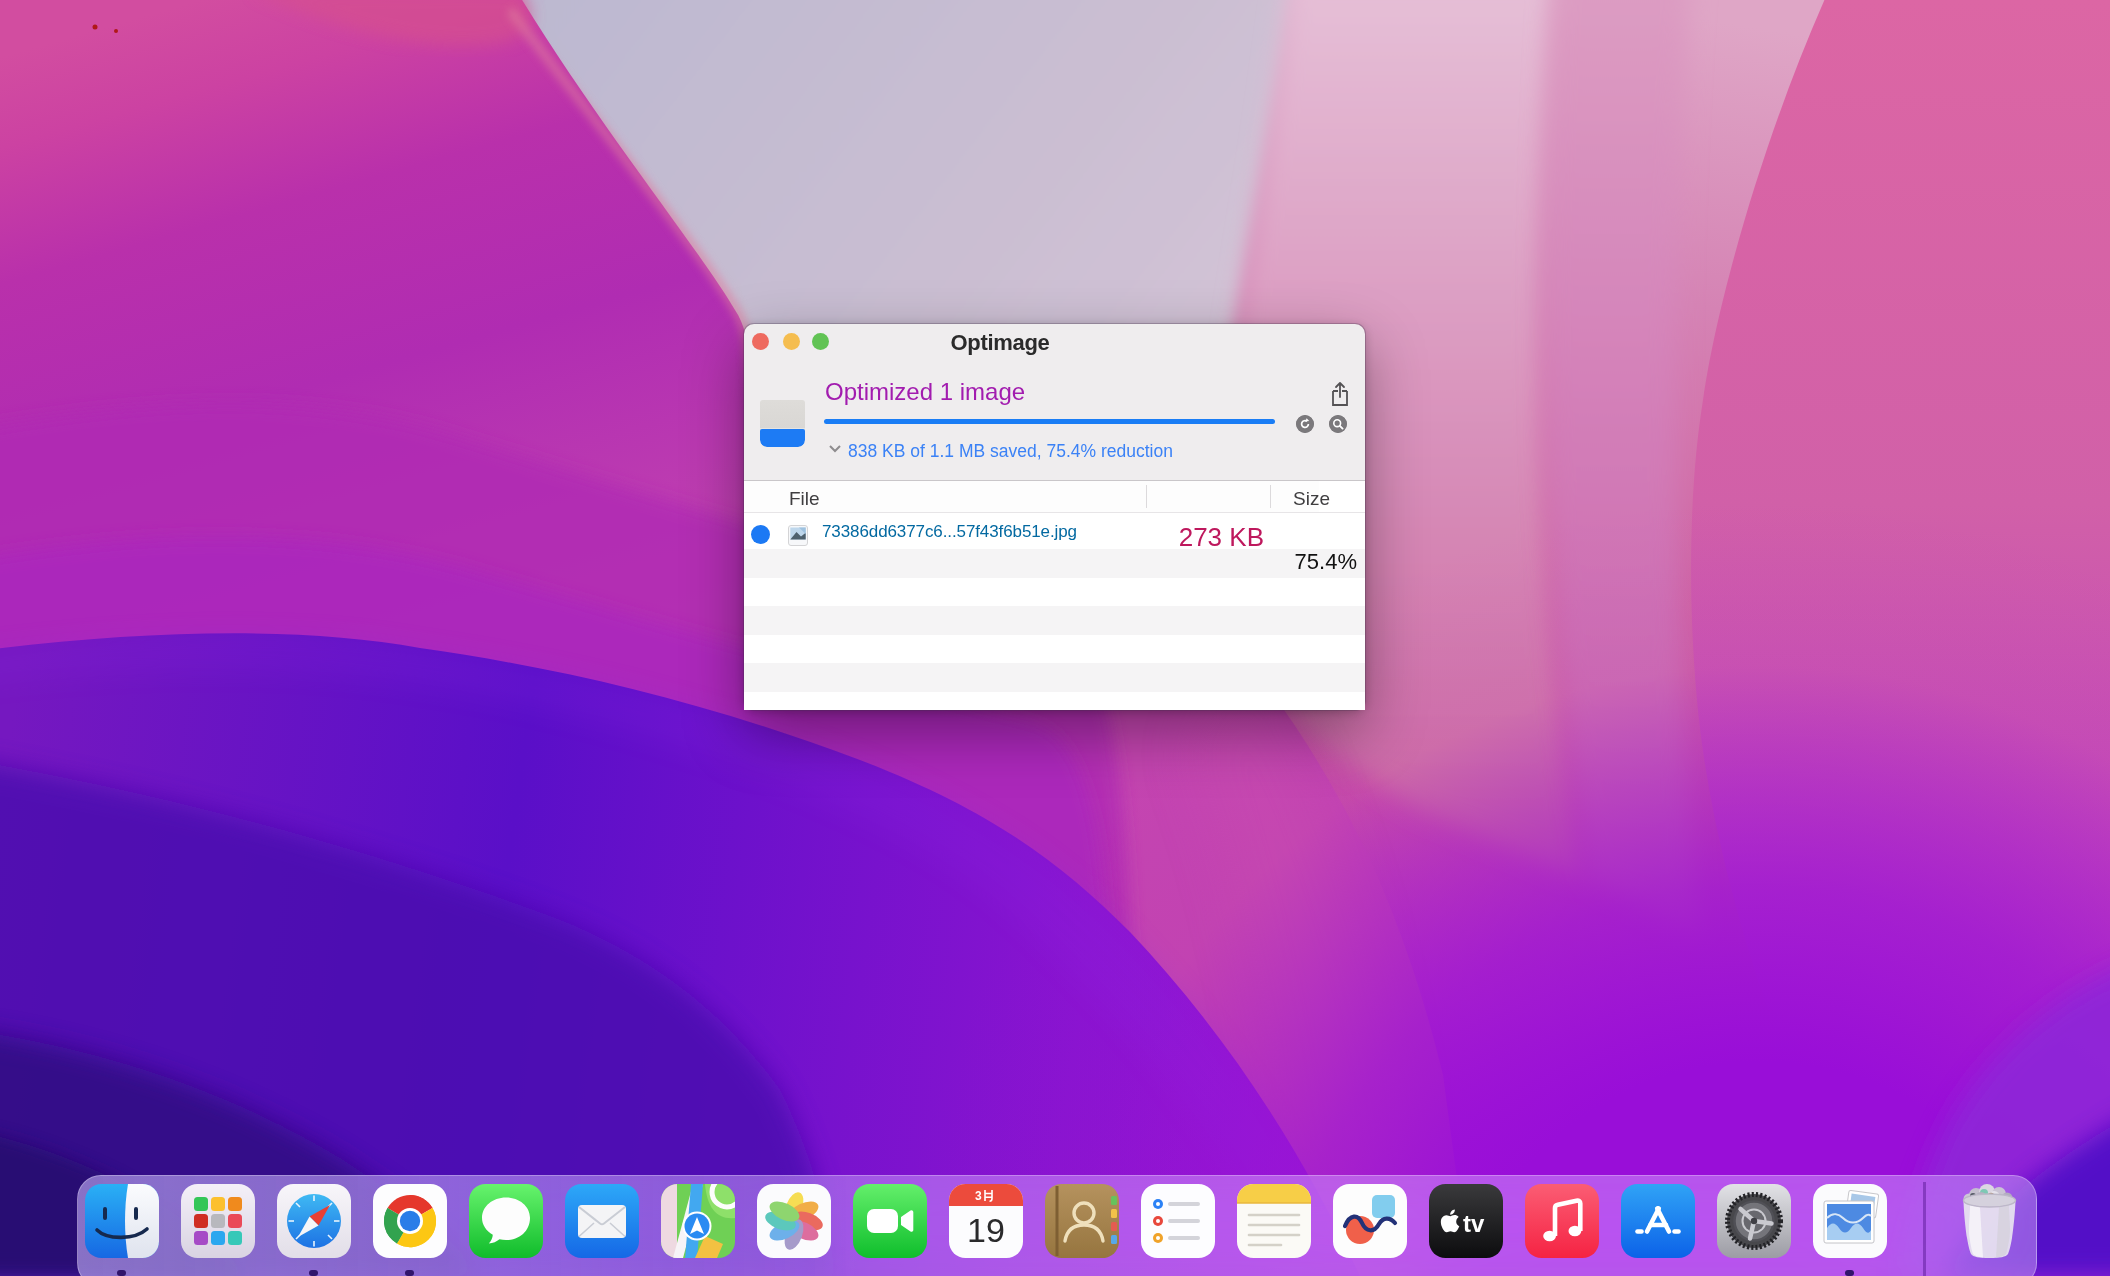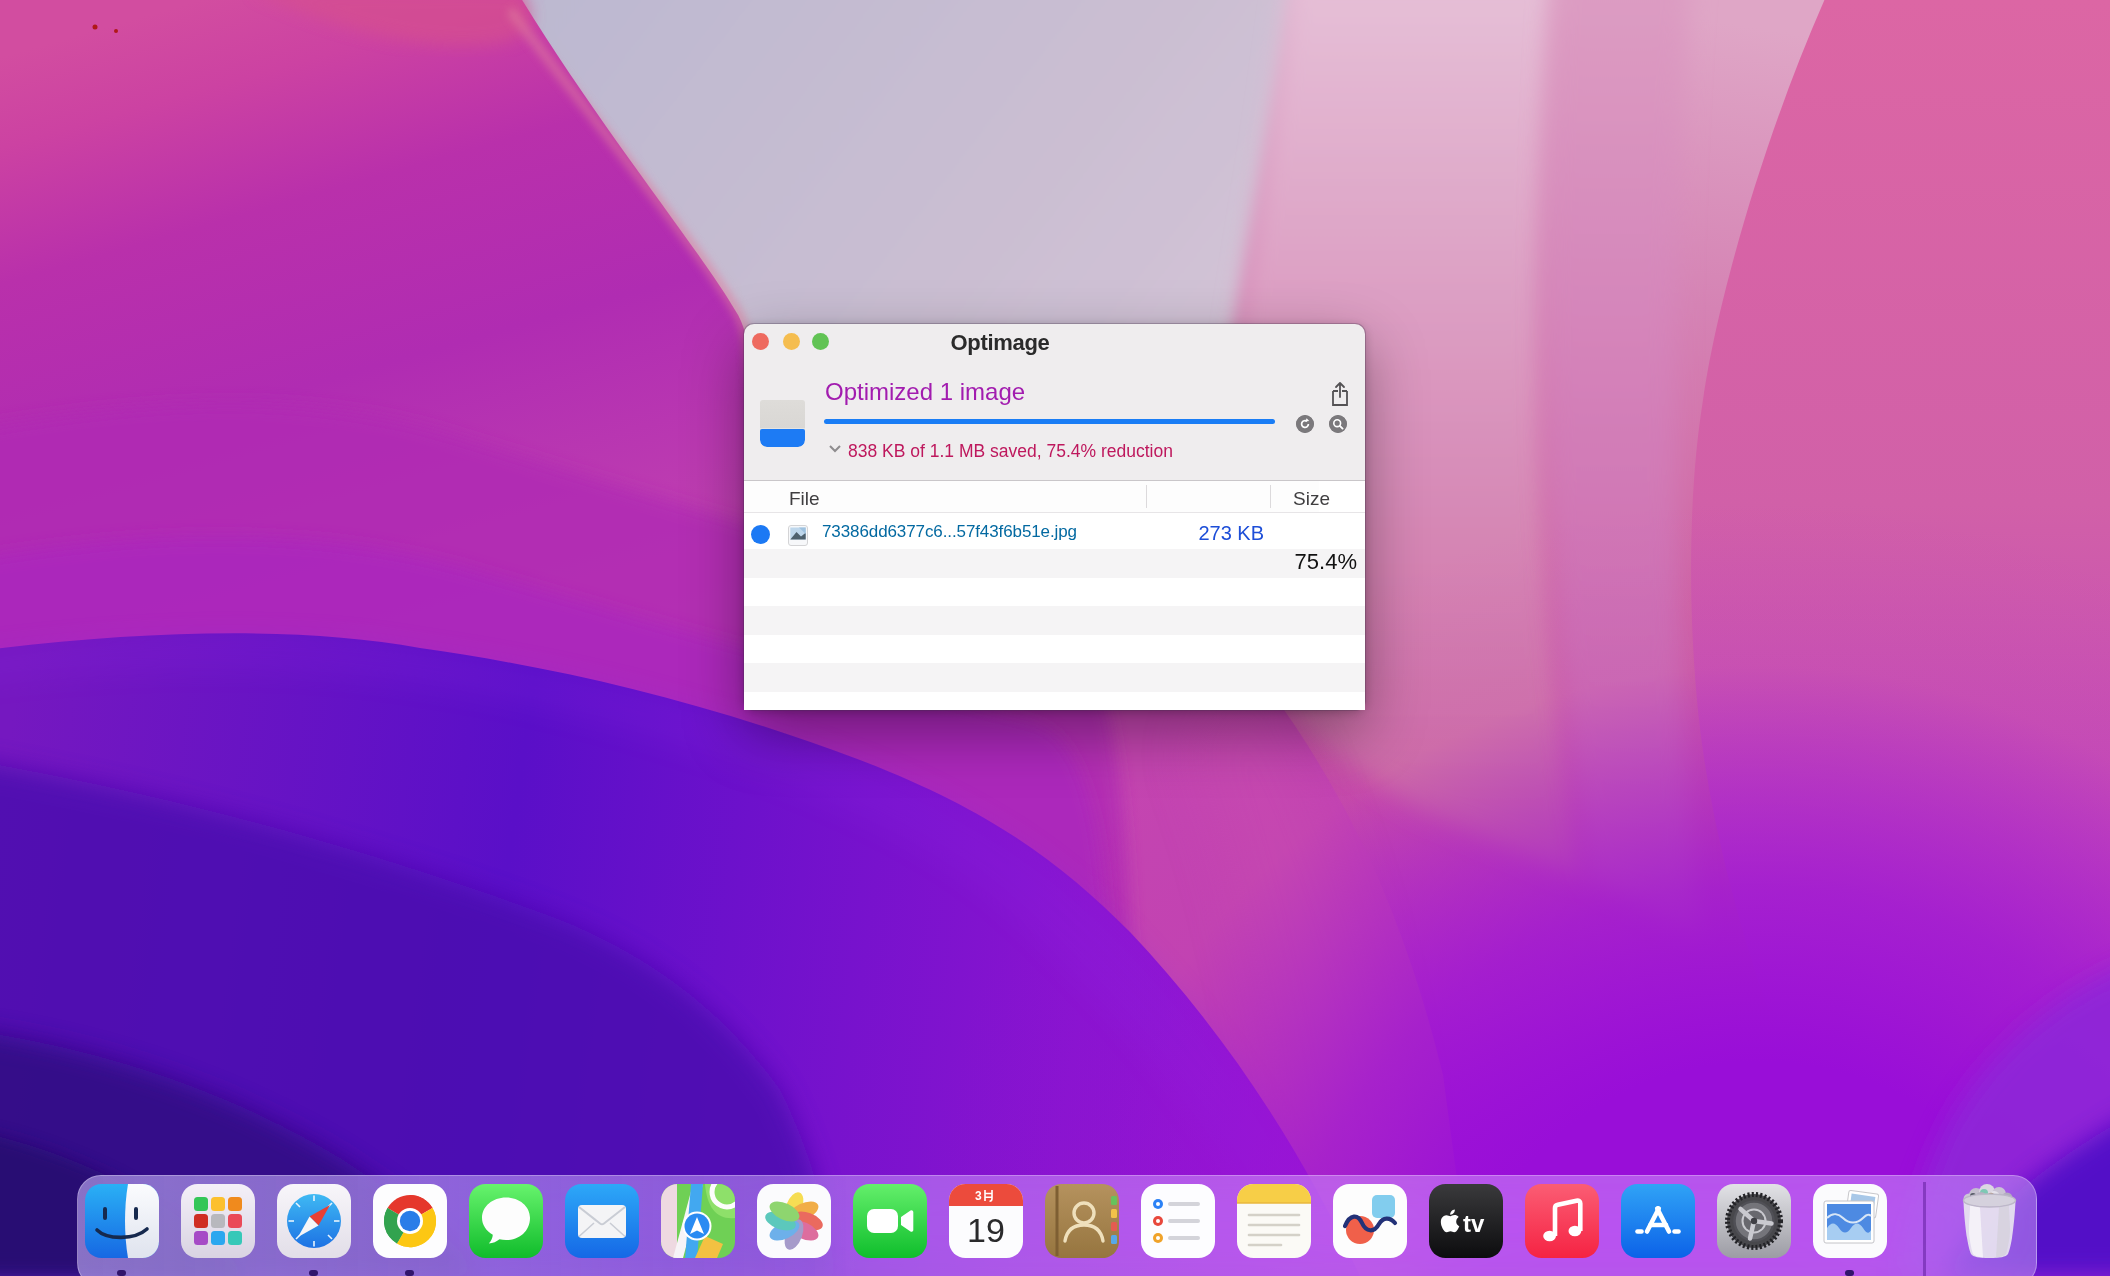--- a/index.html
+++ b/index.html
@@ -9,37 +9,37 @@
   #win{position:absolute;left:744px;top:324px;width:621px;height:386px;border-radius:10px;
        background:#efedee;box-shadow:0 0 0 1px rgba(70,50,80,.28),0 22px 60px rgba(0,0,0,.38),0 2px 10px rgba(0,0,0,.22);overflow:hidden;}
   .tl{position:absolute;top:333px;width:17px;height:17px;border-radius:50%;}
   #win-title{position:absolute;left:744px;top:330px;width:512px;text-align:center;
              font-size:22px;font-weight:bold;color:#2b2b2b;letter-spacing:-.3px;}
   #thumb{position:absolute;left:760px;top:400px;width:45px;height:47px;border-radius:3px 3px 7px 7px;
          background:linear-gradient(#dedcd9,#d9d7d4 60%,#e6e4e1 60%);overflow:hidden;}
   #thumb .blue{position:absolute;left:0;bottom:0;width:100%;height:18px;background:#1d7bf4;border-radius:2px 2px 7px 7px;}
   #opt-text{position:absolute;left:825px;top:378px;font-size:24px;color:#a21caf;font-weight:500;}
   #pbar{position:absolute;left:824px;top:419px;width:451px;height:5px;border-radius:3px;background:#1a7df5;}
-  #summary{position:absolute;left:848px;top:441px;font-size:17.5px;color:#be185d;}
+  #summary{position:absolute;left:848px;top:441px;font-size:17.5px;color:#3b82f6;}
   #chev{position:absolute;left:828px;top:442px;width:14px;height:14px;}
   .cbtn{position:absolute;top:415px;width:18px;height:18px;border-radius:50%;background:#7b797c;}
   #share{position:absolute;left:1330px;top:381px;}
   
   #tbl{position:absolute;left:744px;top:480px;width:621px;height:230px;background:#fff;}
   #hdrline{position:absolute;left:744px;top:480px;width:621px;height:1px;background:#c9c6c9;}
   #thead{position:absolute;left:744px;top:481px;width:575px;height:31px;background:#fdfdfd;}
   #thead .sep{position:absolute;top:4px;width:1px;height:23px;background:#dcdadc;}
   #thead .lbl{position:absolute;top:7px;font-size:19px;color:#3f3e40;}
   #theadline{position:absolute;left:744px;top:512px;width:621px;height:1px;background:#e7e5e7;}
   .stripe{position:absolute;left:744px;width:621px;height:29px;background:#f5f4f5;}
   #row1{position:absolute;left:744px;top:513px;width:621px;height:36px;background:#fff;}
   #dot{position:absolute;left:751px;top:525px;width:19px;height:19px;border-radius:50%;background:#1c79f4;}
   #ficon{position:absolute;left:788px;top:525px;width:20px;height:21px;}
   #fname{position:absolute;left:822px;top:522px;font-size:17px;letter-spacing:-.1px;color:#0369a1;}
-  #fsize{position:absolute;left:1144px;top:522px;width:120px;text-align:right;font-size:20px;color:#1d4ed8;}
+  #fsize{position:absolute;left:1144px;top:522px;width:120px;text-align:right;font-size:26px;color:#be185d;}
   #fratio{position:absolute;left:1237px;top:522px;width:120px;text-align:right;font-size:22px;color:#111;margin-top:27px;}
   
   #dock{position:absolute;left:77px;top:1175px;width:1960px;height:112px;border-radius:24px;
         background:linear-gradient(90deg, rgba(186,176,255,.30), rgba(186,176,255,0) 40%),rgba(208,182,240,.44);backdrop-filter:blur(60px) saturate(1.25);
         border:1px solid rgba(255,255,255,.28);box-sizing:border-box;}
   .ic{position:absolute;top:1184px;width:74px;height:74px;}
   .ind{position:absolute;top:1270px;width:9px;height:6px;border-radius:3px;background:#31156b;}
 </style>
 </head>
 <body>

